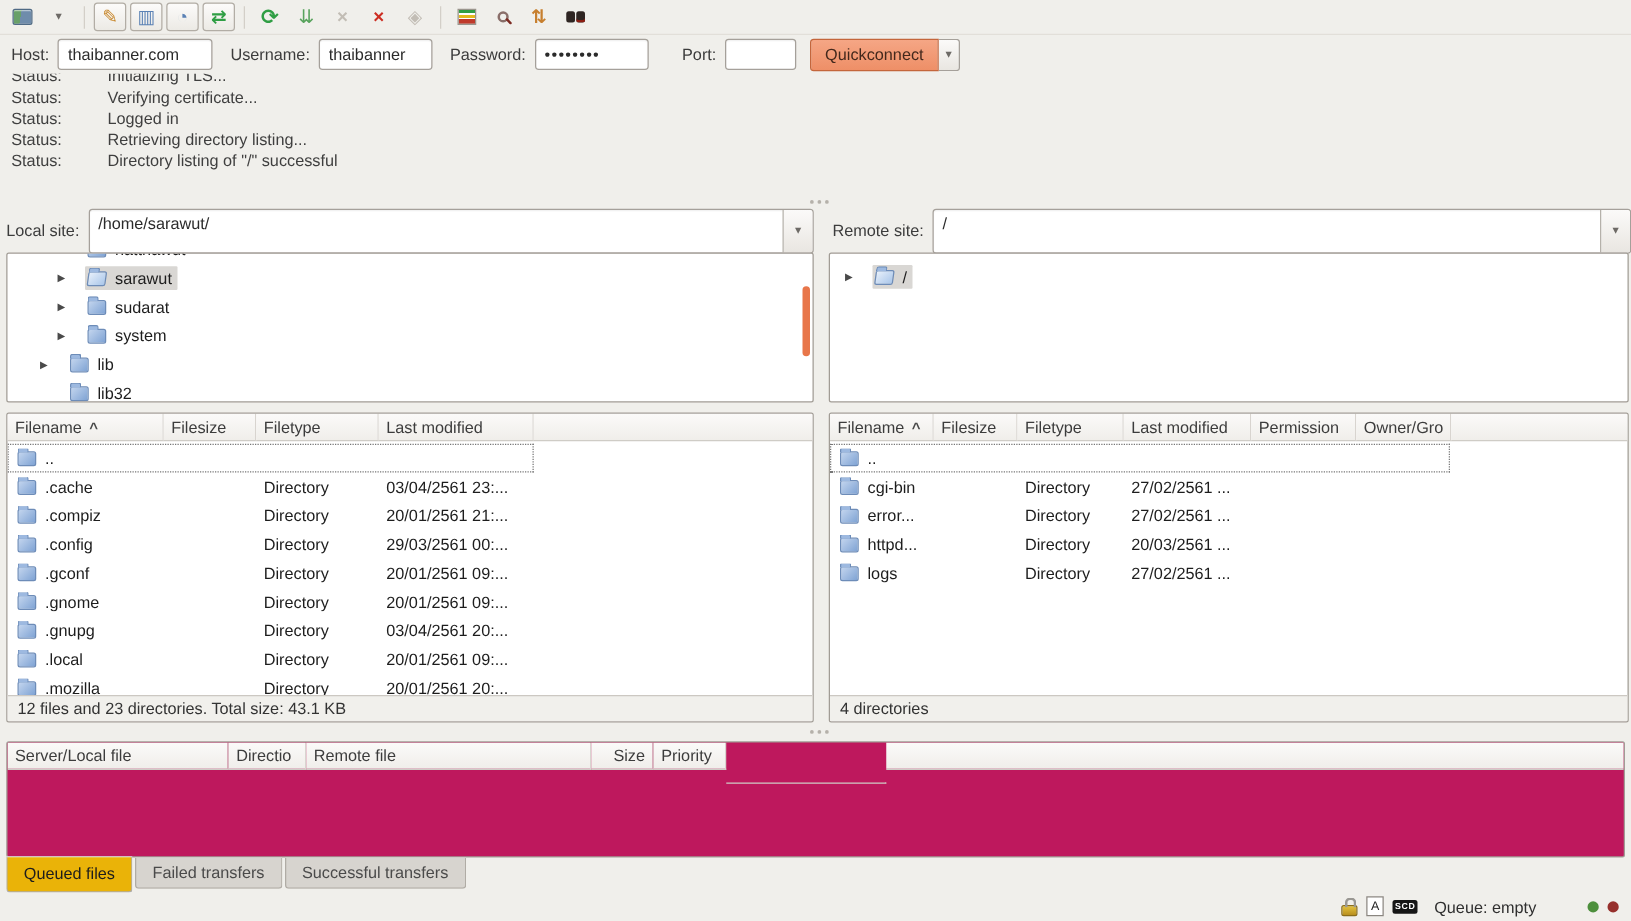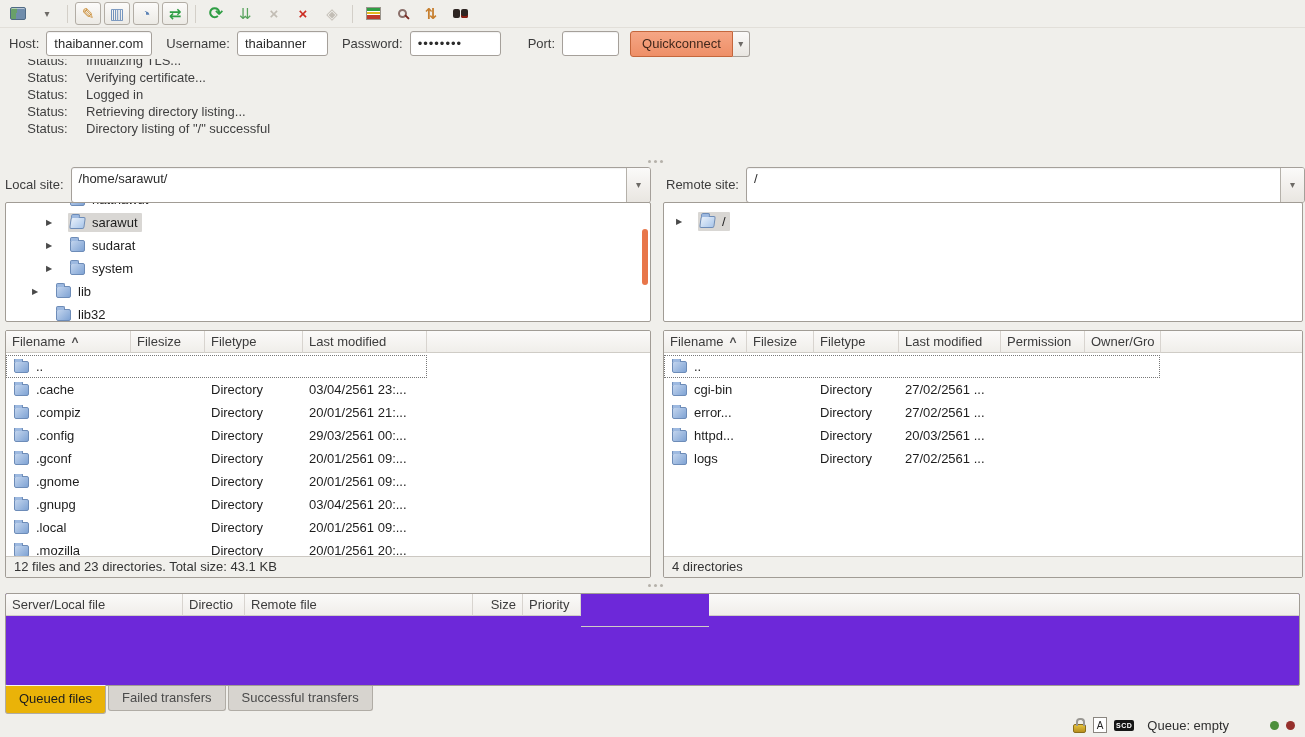--- a/index.html
+++ b/index.html
@@ -44,32 +44,32 @@
      transform:rotate(45deg);right:-5px;bottom:-2px;border-radius:1px; }
   [data-name="synchronized-browsing-icon"]{ color:#c77f2e; font-weight:bold; }
   [data-name="binoculars-icon"]{ width:7px;height:9px;background:#2e2522;border-radius:2px;position:relative;margin-right:7px; }
   [data-name="binoculars-icon"]::after{ content:"";position:absolute;left:8px;top:0;width:7px;height:9px;
      background:#2e2522;border-radius:2px;box-shadow:inset 0 -2px 0 #8c1d12; }
   
   .quickbar { height:31px; display:flex; align-items:center; padding-left:9px; gap:7px; }
   .qlabel { color:#3c3c3c; }
   .qinput { height:25px; border:1px solid #a5a09a; border-radius:3px; background:#fff;
             padding:2px 7px; font:inherit; color:#2b2b2b; box-shadow:inset 0 1px 1px rgba(0,0,0,.06); }
-  .w-host{ width:106px; } .w-user{ width:91px; } .w-pass{ width:91px; letter-spacing:1px;} .w-port{ width:57px; }
+  .w-host{ width:124px; } .w-user{ width:91px; } .w-pass{ width:91px; letter-spacing:1px;} .w-port{ width:57px; }
   .qc-group { display:flex; margin-left:4px; }
   .qc-btn { height:26px; padding:0 11px; border:1px solid #c4663c; border-radius:3px 0 0 3px;
             background:linear-gradient(#f5a685,#ee8f67); color:#43281c; display:flex; align-items:center; }
   .qc-drop { height:26px; width:17px; border:1px solid #a5a09a; border-left:none; border-radius:0 3px 3px 0;
              background:linear-gradient(#fbfaf9,#e9e6e1); display:flex; align-items:center; justify-content:center;
              font-size:9px; color:#55524e; }
   
   .statuslog { height:97px; overflow:hidden; padding-left:9px; background:#f0efeb; }
   .log-row { height:17px; line-height:17px; white-space:nowrap; color:#3f3f3f; }
   .log-row.clipped { margin-top:-7px; }
-  .log-label { display:inline-block; width:77px;text-align:center; }
+  .log-label { display:inline-block; width:77px; }
   
   .hsplit1 { height:11px; position:relative; }
   .hsplit2 { height:15px; position:relative; }
   .grip-h { position:absolute; left:648px; top:4px; width:3px; height:3px; border-radius:50%;
             background:#b5b1aa; box-shadow:6px 0 0 #b5b1aa, 12px 0 0 #b5b1aa; }
   
   .sitebars { height:35px; display:flex; align-items:center; }
   .sitebar { display:flex; align-items:center; gap:7px; }
   .sitebar.left { width:656px; padding:0 5px; }
   .sitebar.right { width:649px; padding:0 0 0 10px; }
@@ -112,21 +112,21 @@
   .fcell { padding:0 6px; white-space:nowrap; overflow:hidden; color:#1d1d1d; }
   .fcell.namec { display:flex; align-items:center; padding-left:8px; }
   .num { text-align:right; }
   .local .c0{ width:125px; } .local .c1{ width:74px; } .local .c2{ width:98px; } .local .c3{ width:124px; }
   .remote .c0{ width:83px; } .remote .c1{ width:67px; } .remote .c2{ width:85px; }
   .remote .c3{ width:102px; } .remote .c4{ width:84px; } .remote .c5{ width:76px; }
   .local .frow.focused { width:421px; outline:1px dotted #777; outline-offset:-1px; }
   .remote .frow.focused { width:496px; outline:1px dotted #777; outline-offset:-1px; }
   .lfooter { flex:none; height:21px; background:#f1f0ec; border-top:1px solid #ccc8c2; padding:2px 8px; color:#333; }
   
-  .queue-pane { margin:0 5px 0 5px; height:93px; background:#6d28d9; border:1px solid #a19c95; border-radius:2px; overflow:hidden; }
+  .queue-pane { margin:0 5px 0 5px; height:93px; background:#be185d; border:1px solid #a19c95; border-radius:2px; overflow:hidden; }
   .qc0{ width:177px; } .qc1{ width:62px; } .qc2{ width:228px; } .qc3{ width:50px; justify-content:flex-end; }
   .qc4{ width:58px; } .qc5{ width:128px;margin-top:32px; }
   .tabs { height:27px; display:flex; align-items:flex-start; padding-left:5px; }
   .tab { padding:4px 13px 5px; background:#d7d4cf; border:1px solid #b0aca5; border-radius:0 0 3px 3px;
          border-top:none; color:#4a4a4a; margin-right:2px; }
   .tab.active { background:#eab308; color:#1d1d1d; padding:5px 13px 7px; margin-top:-1px;
                 border-top:1px solid #f4f3f1; }
   
   .statusbar { height:24px; display:flex; align-items:center; justify-content:flex-end; padding-right:10px; gap:7px; }
   [data-name="lock-icon"]{ width:13px; height:9px; background:linear-gradient(#e4c23c,#b98f1e); border:1px solid #8a6d1a;

